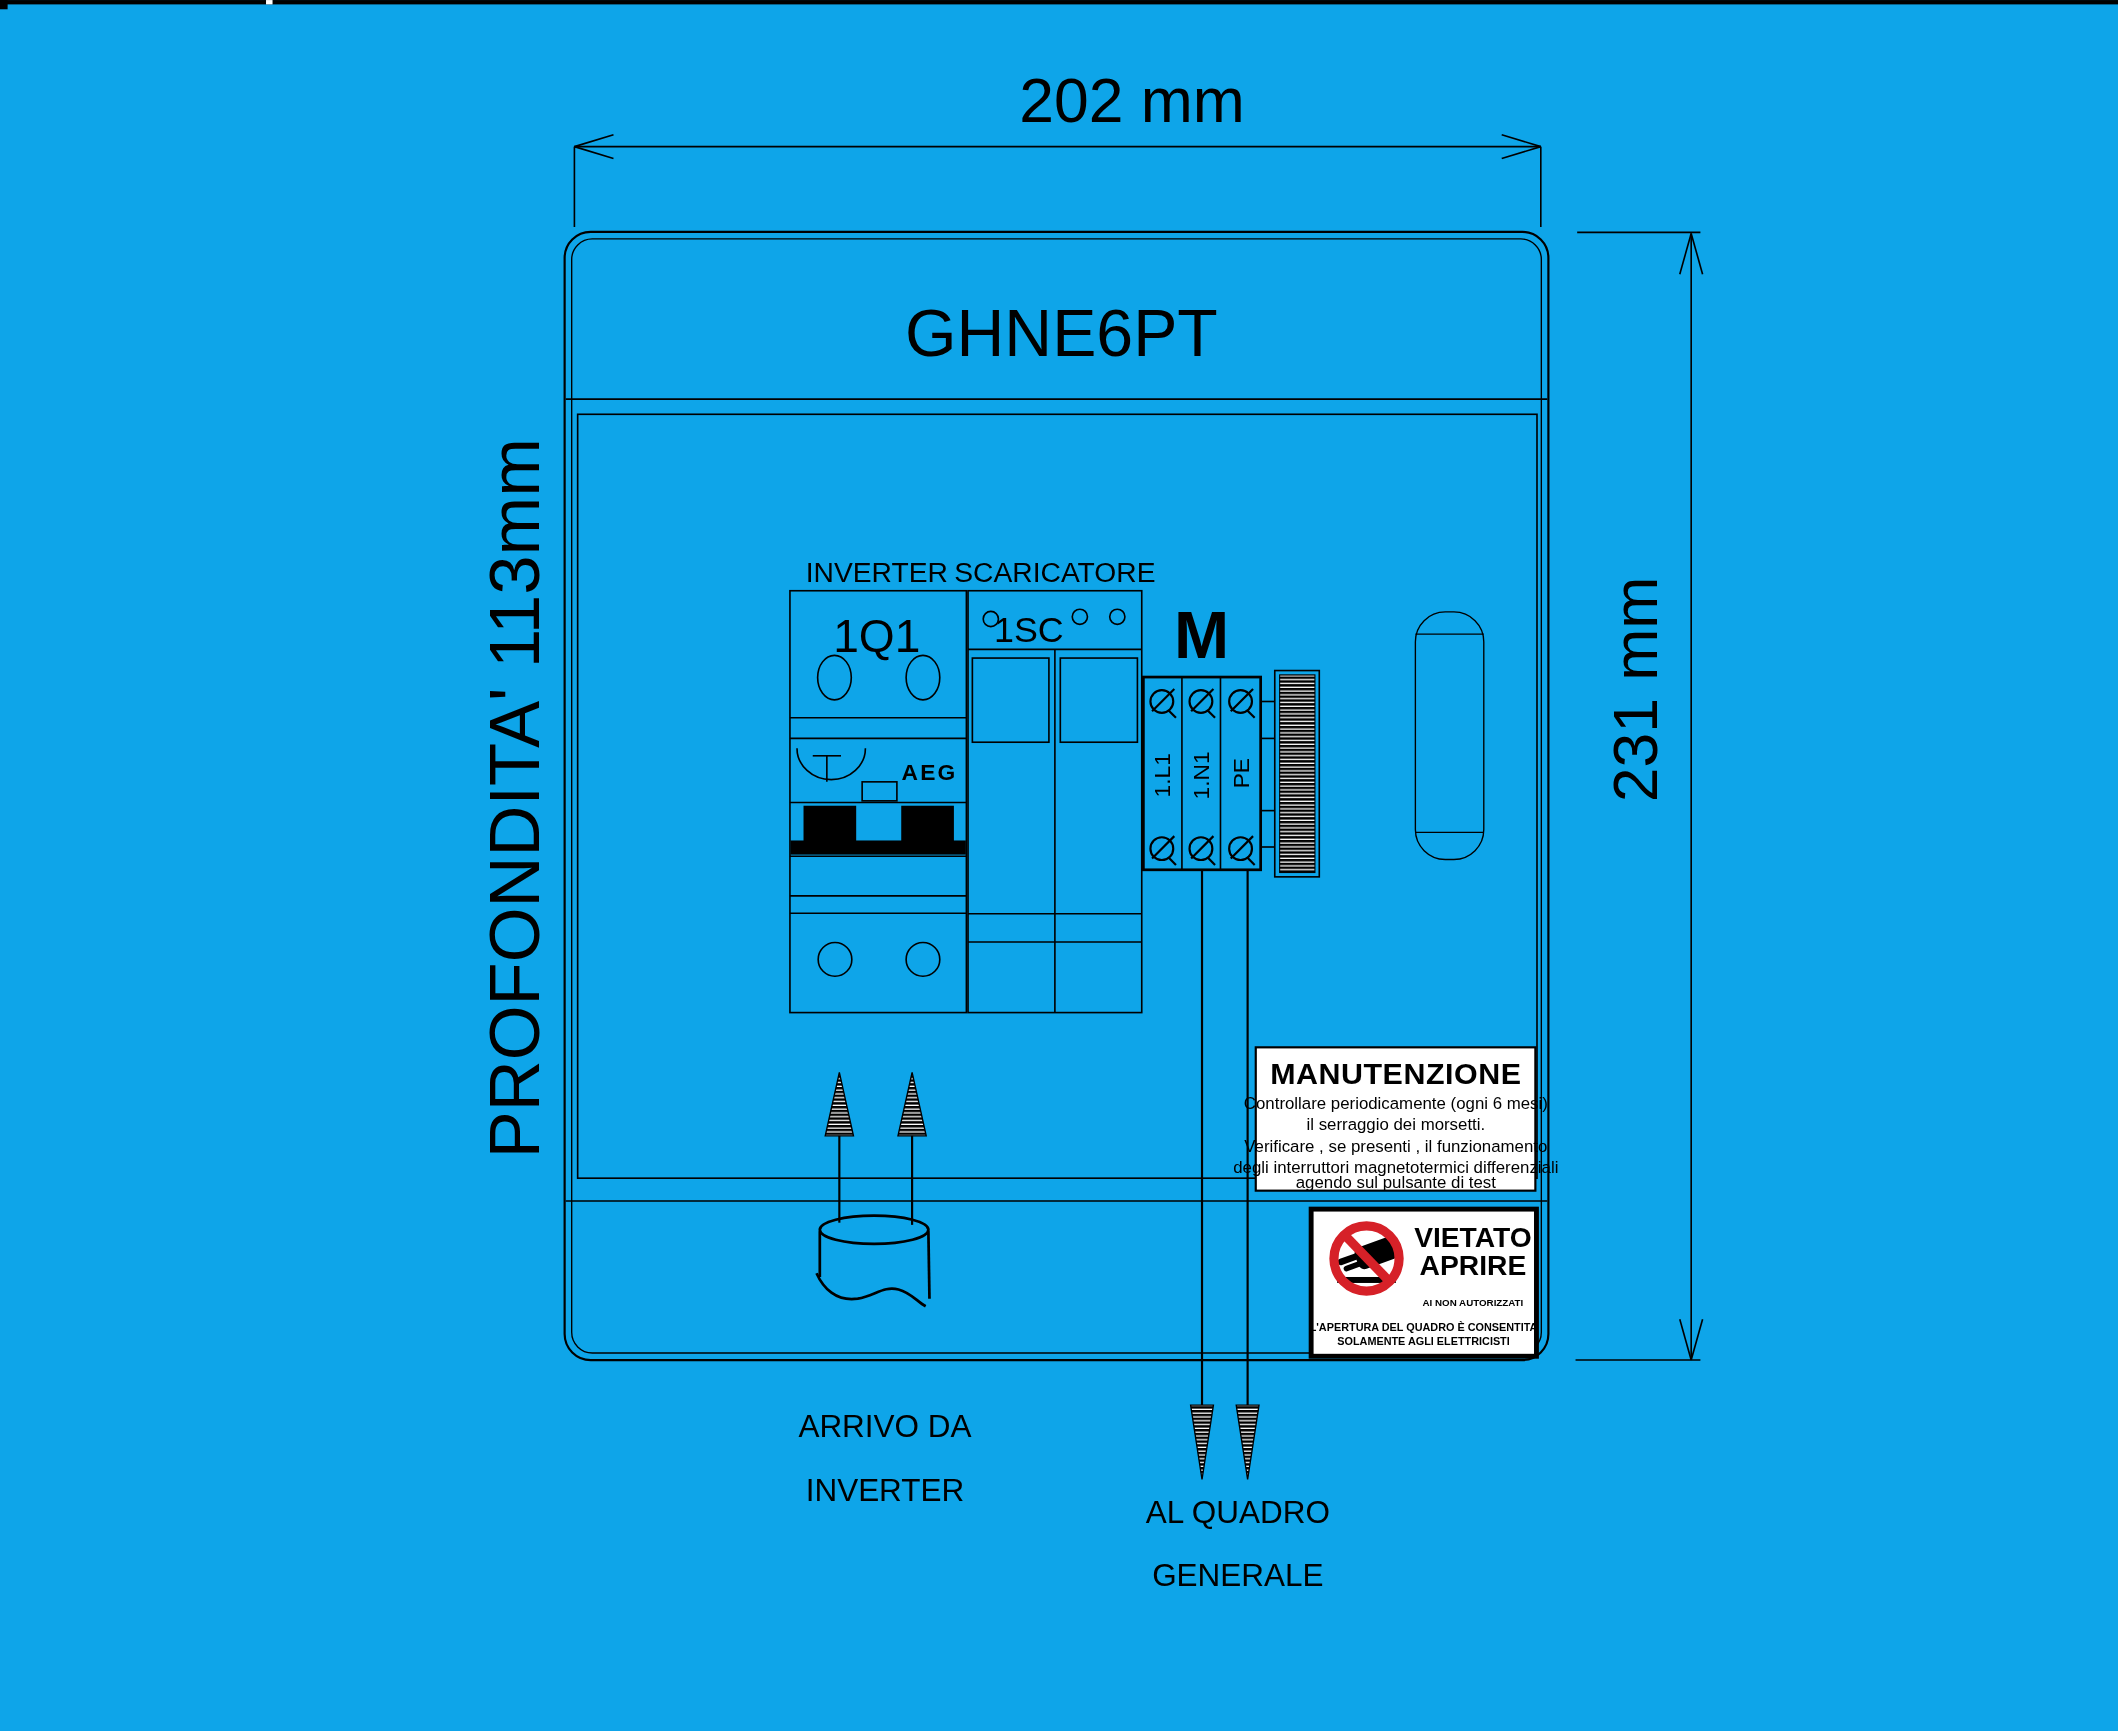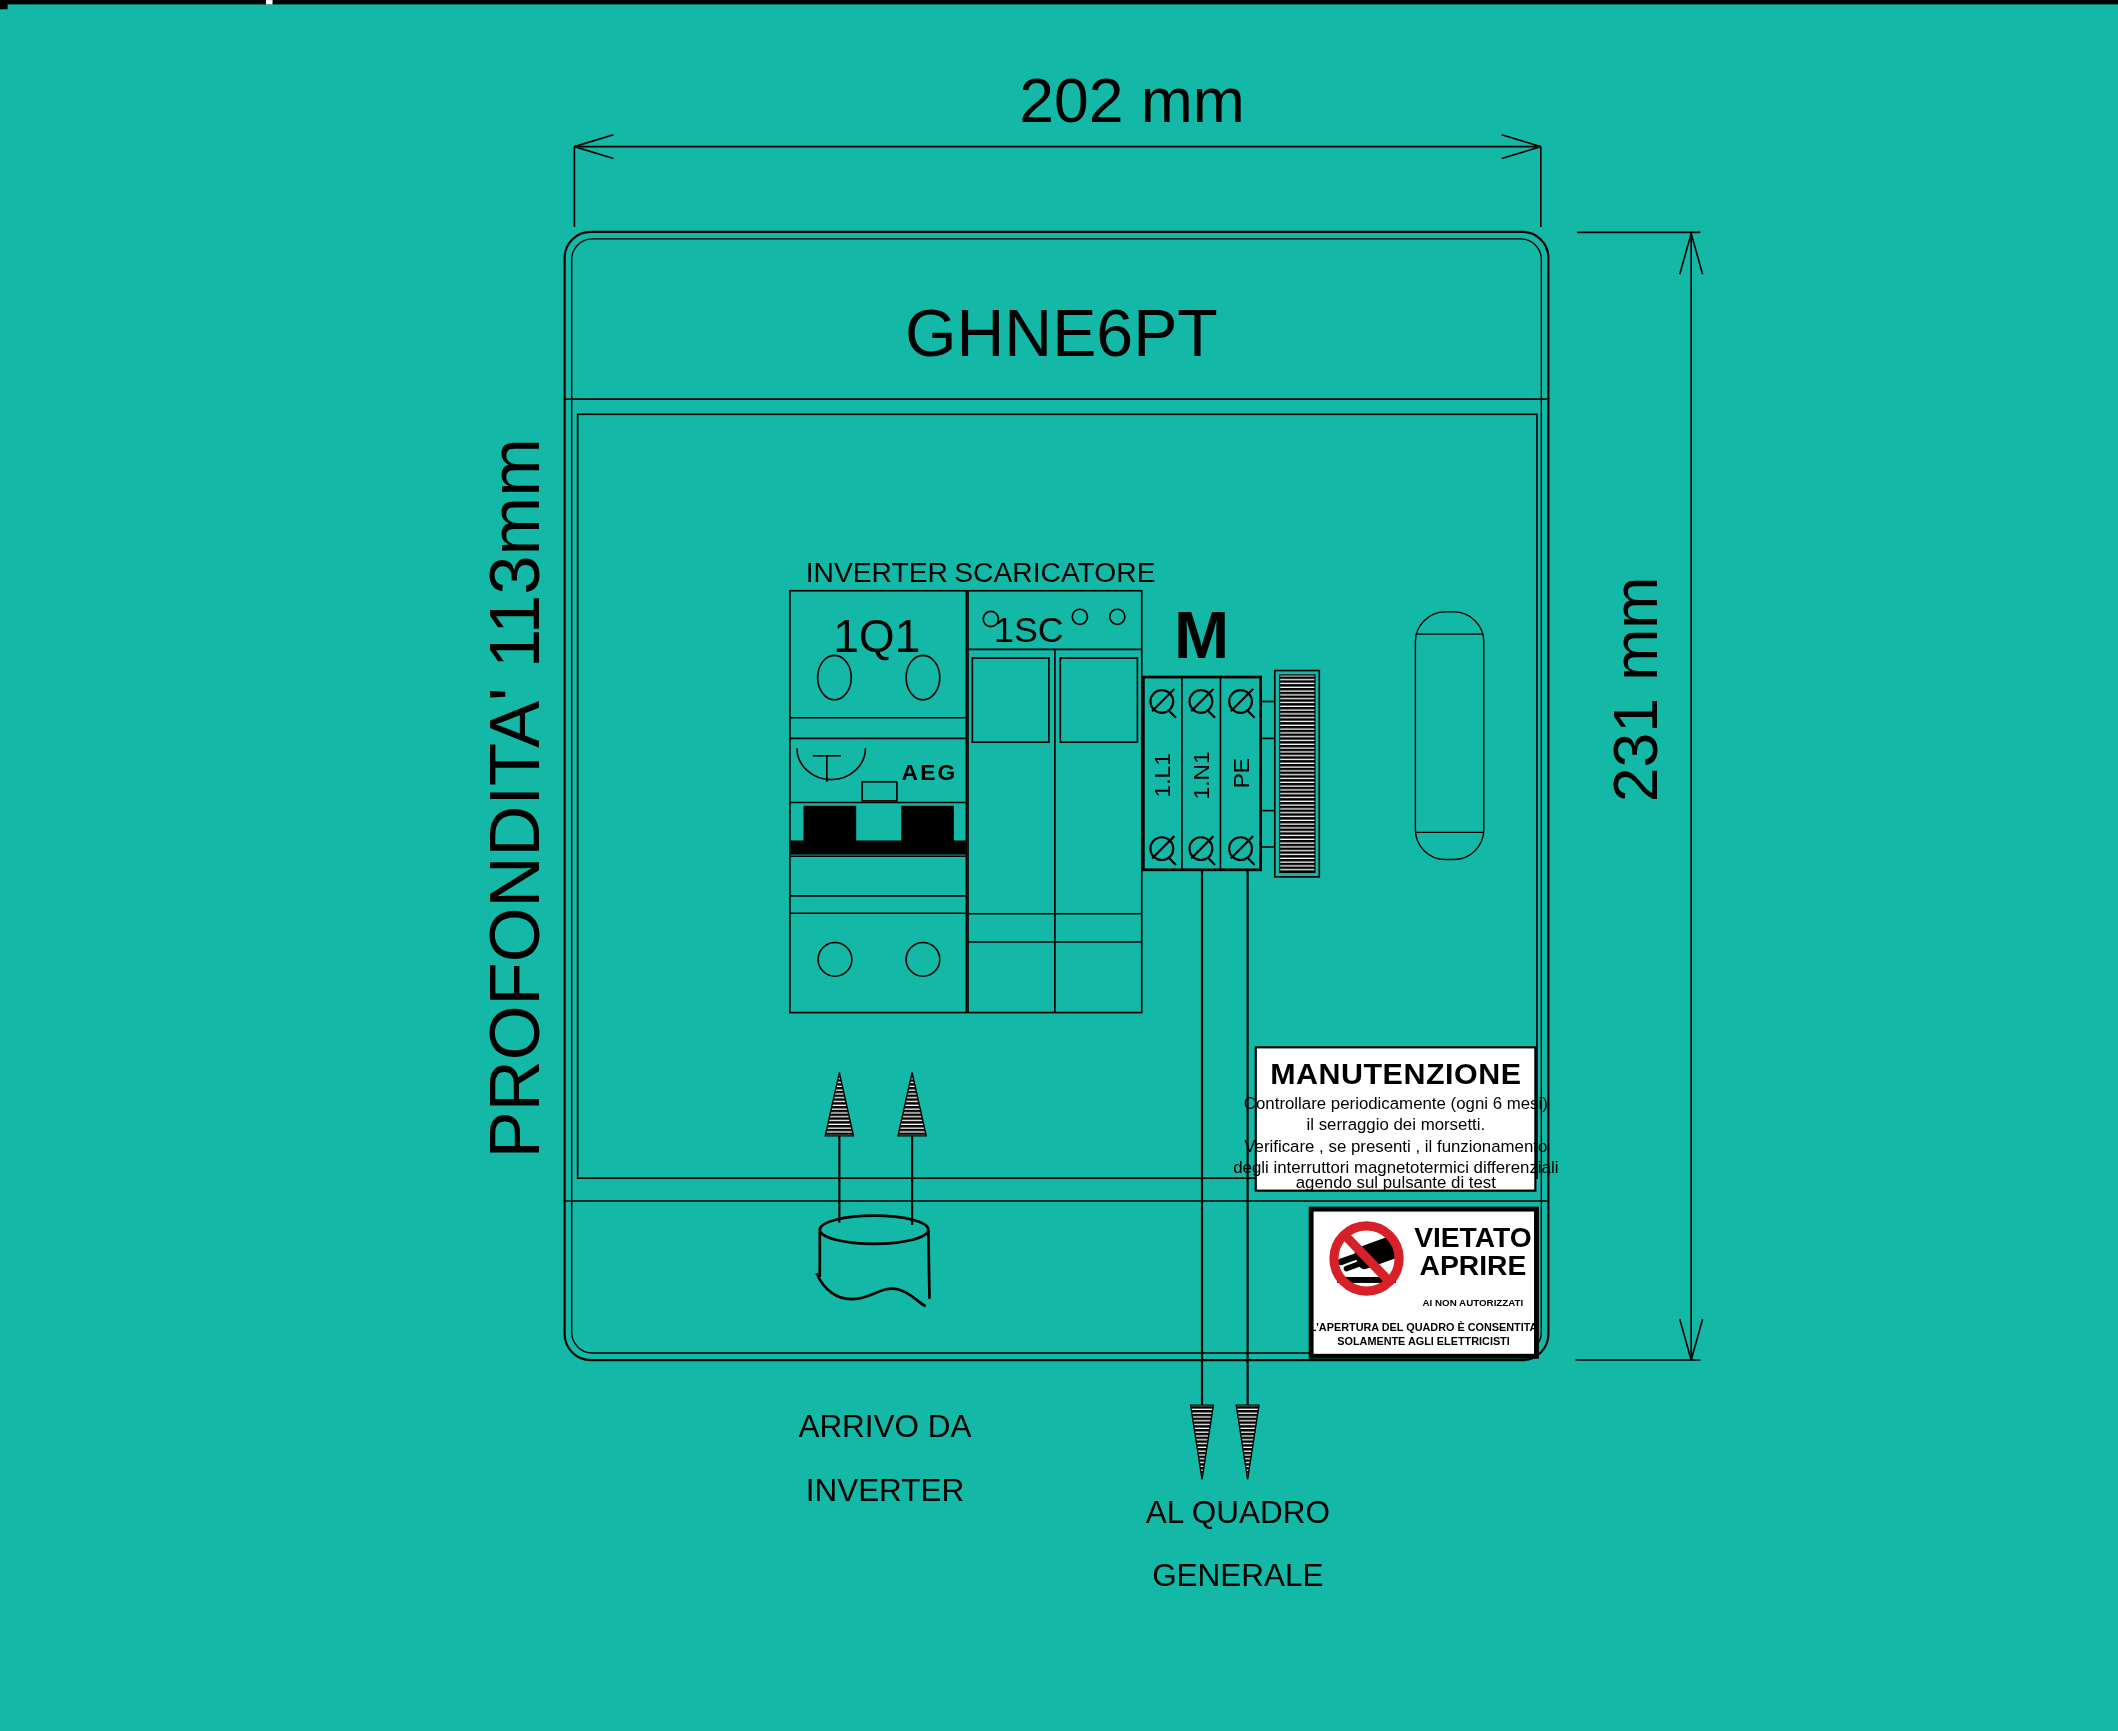--- a/index.html
+++ b/index.html
@@ -1,16 +1,16 @@
 <!DOCTYPE html>
 <html style="font-size:8.7px"><head>
 <meta charset="utf-8">
 <style>
   html,body{margin:0;padding:0;background:#ffffff;}
-  .page{width:2119px;height:1732px;position:relative;background:#14b8a6;overflow:hidden;}
+  .page{width:2119px;height:1732px;position:relative;background:#0ea5e9;overflow:hidden;}
   svg{display:block;}
   text{font-family:"Liberation Sans","DejaVu Sans",sans-serif;fill:#000;}
   .t-dim{font-size:115px;}
   .t-title{font-size:122px;}
   .t-devlabel{font-size:52px;}
   .t-ref{font-size:85px;}
   .t-ref2{font-size:66px;}
   .t-brand{font-size:42px;font-weight:bold;letter-spacing:4px;}
   .t-m{font-size:122px;font-weight:bold;}
   .t-term{font-size:42px;}

